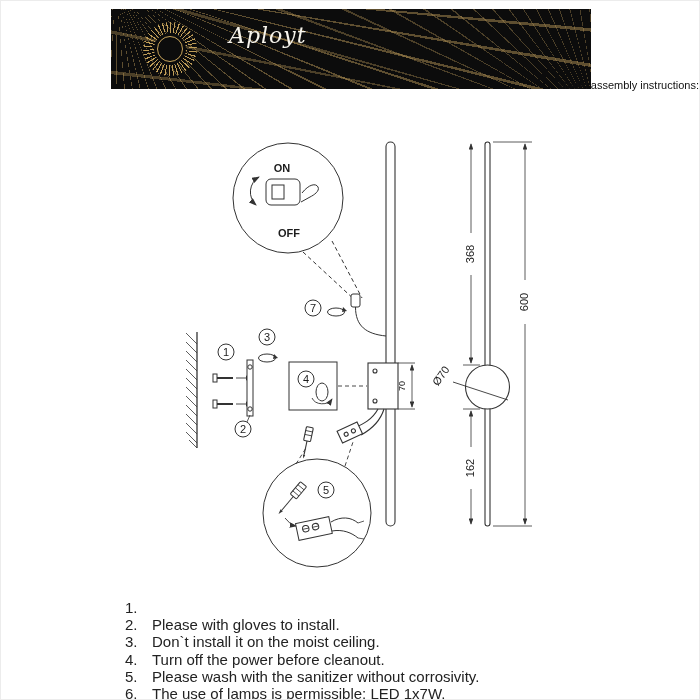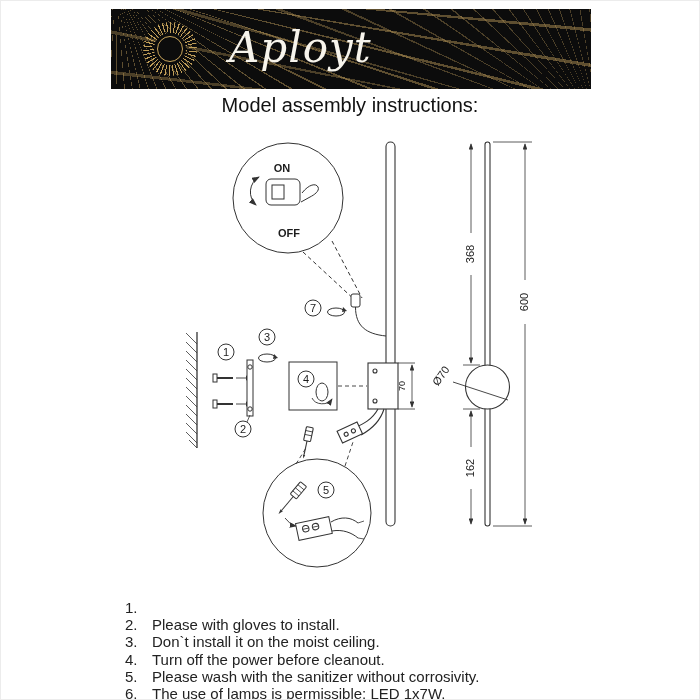--- a/index.html
+++ b/index.html
@@ -10,24 +10,24 @@
   .banner{position:absolute;left:110px;top:8px;width:480px;height:80px;background:#0c0c0c;overflow:hidden;}
   .banner-rays{position:absolute;inset:0;
     background-image:
       repeating-conic-gradient(from 70deg at 1% -30%, rgba(195,160,92,0.45) 0deg, rgba(195,160,92,0.45) 0.4deg, rgba(0,0,0,0) 0.4deg, rgba(0,0,0,0) 4.2deg),
       repeating-conic-gradient(from 235deg at 102% 150%, rgba(195,160,92,0.35) 0deg, rgba(195,160,92,0.35) 0.4deg, rgba(0,0,0,0) 0.4deg, rgba(0,0,0,0) 4.6deg);}
   .logo{position:absolute;left:32px;top:13px;width:54px;height:54px;border-radius:50%;
     background:repeating-conic-gradient(rgba(201,165,92,0.95) 0deg, rgba(201,165,92,0.95) 2.6deg, rgba(12,12,12,0) 2.6deg, rgba(12,12,12,0) 9.5deg);}
   .logo-core{position:absolute;left:14px;top:14px;width:24px;height:24px;border-radius:50%;
     background:#0c0c0c;border:1.5px solid #c9a55c;box-shadow:0 0 0 3px #0c0c0c;}
   .brand-name{position:absolute;left:118px;top:14px;color:#f7f4ec;
-    font-family:"DejaVu Serif",serif;font-style:italic;font-size:42px;letter-spacing:1px;}
-
-  
-  .title{position:absolute;top:93px;left:0;width:100%;text-align:center;font-size:20px;color:#111;}
+    font-family:"DejaVu Serif",serif;font-style:italic;font-size:22px;letter-spacing:1px;}
+
+  
+  .title{position:absolute;top:78px;left:0;width:100%;text-align:right;font-size:11px;color:#111;}
   .model{position:absolute;top:113px;left:0;width:100%;text-align:center;font-size:15px;color:#111;}
 
   
   .diagram{position:absolute;left:0;top:130px;}
   .diagram text{font-family:"Liberation Sans",sans-serif;fill:#1c1c1c;stroke:none;}
 
   
   .instructions{position:absolute;left:124px;top:598px;}
   .instr-row{display:flex;font-size:15px;line-height:17.2px;color:#222;}
   .instr-num{width:27px;flex:none;}

